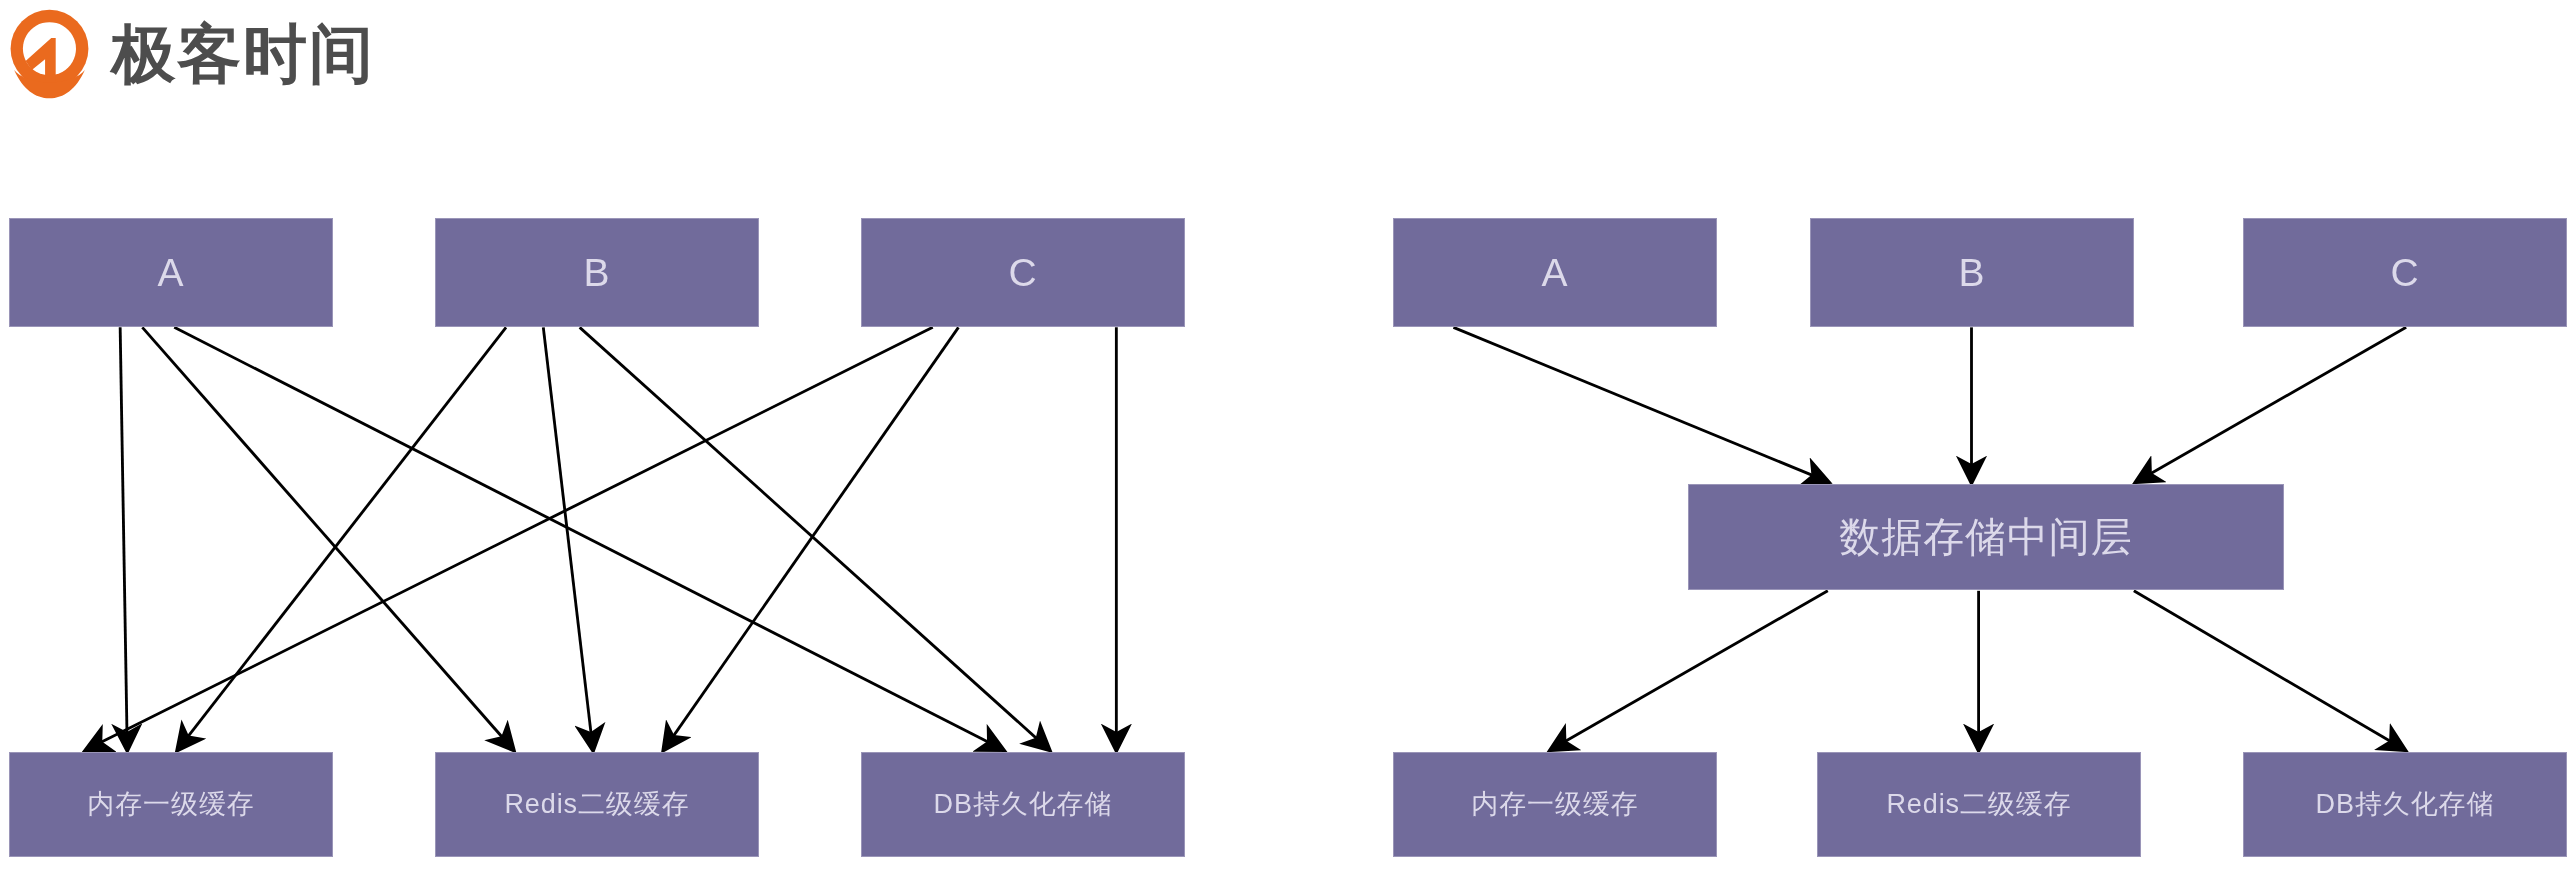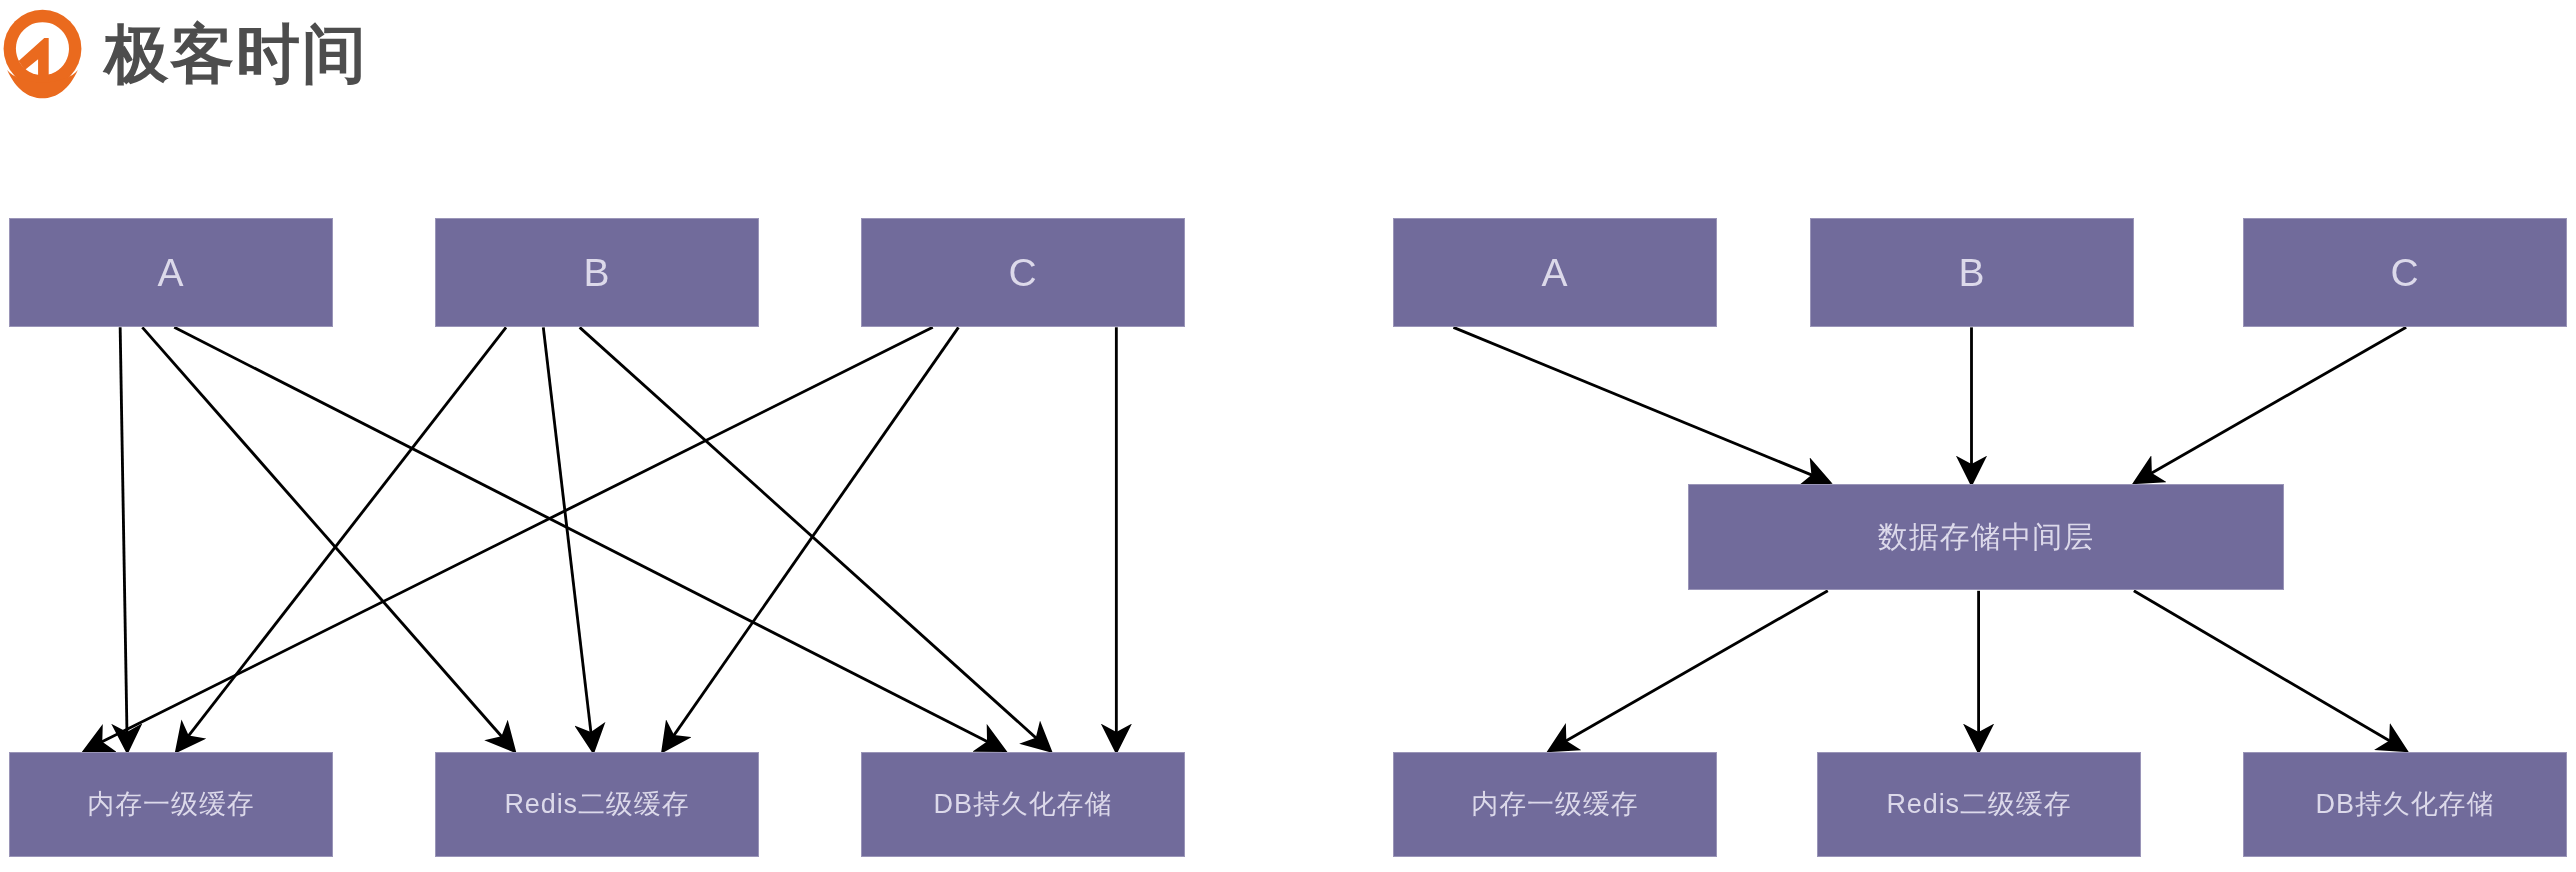--- a/index.html
+++ b/index.html
@@ -15,21 +15,21 @@
     position: relative;
     width: 2576px;
     height: 872px;
     background: #ffffff;
     overflow: hidden;
   }
 
   
   #brand {
     position: absolute;
-    left: 0;
+    left: 7px;
     top: 5.3px;
     height: 98px;
     display: flex;
     align-items: center;
     gap: 19.5px;
     text-align: right;
   }
   #brand-mark {
     width: 85px;
     height: 92px;
@@ -66,21 +66,21 @@
     color: #dcd9ea;
     font-size: 27px;
     line-height: 1;
     letter-spacing: 0.9px;
     user-select: none;
   }
   .node.letter {
     font-size: 39px;
   }
   .node.mid {
-    font-size: 30px;
+    font-size: 41px;
   }
 </style>
 </head>
 <body>
 
 <div id="page">
 
   <div id="brand">
     <svg id="brand-mark" viewBox="0 0 96 104">
       <circle cx="48" cy="46" r="44" fill="#ea6a1e"></circle>

